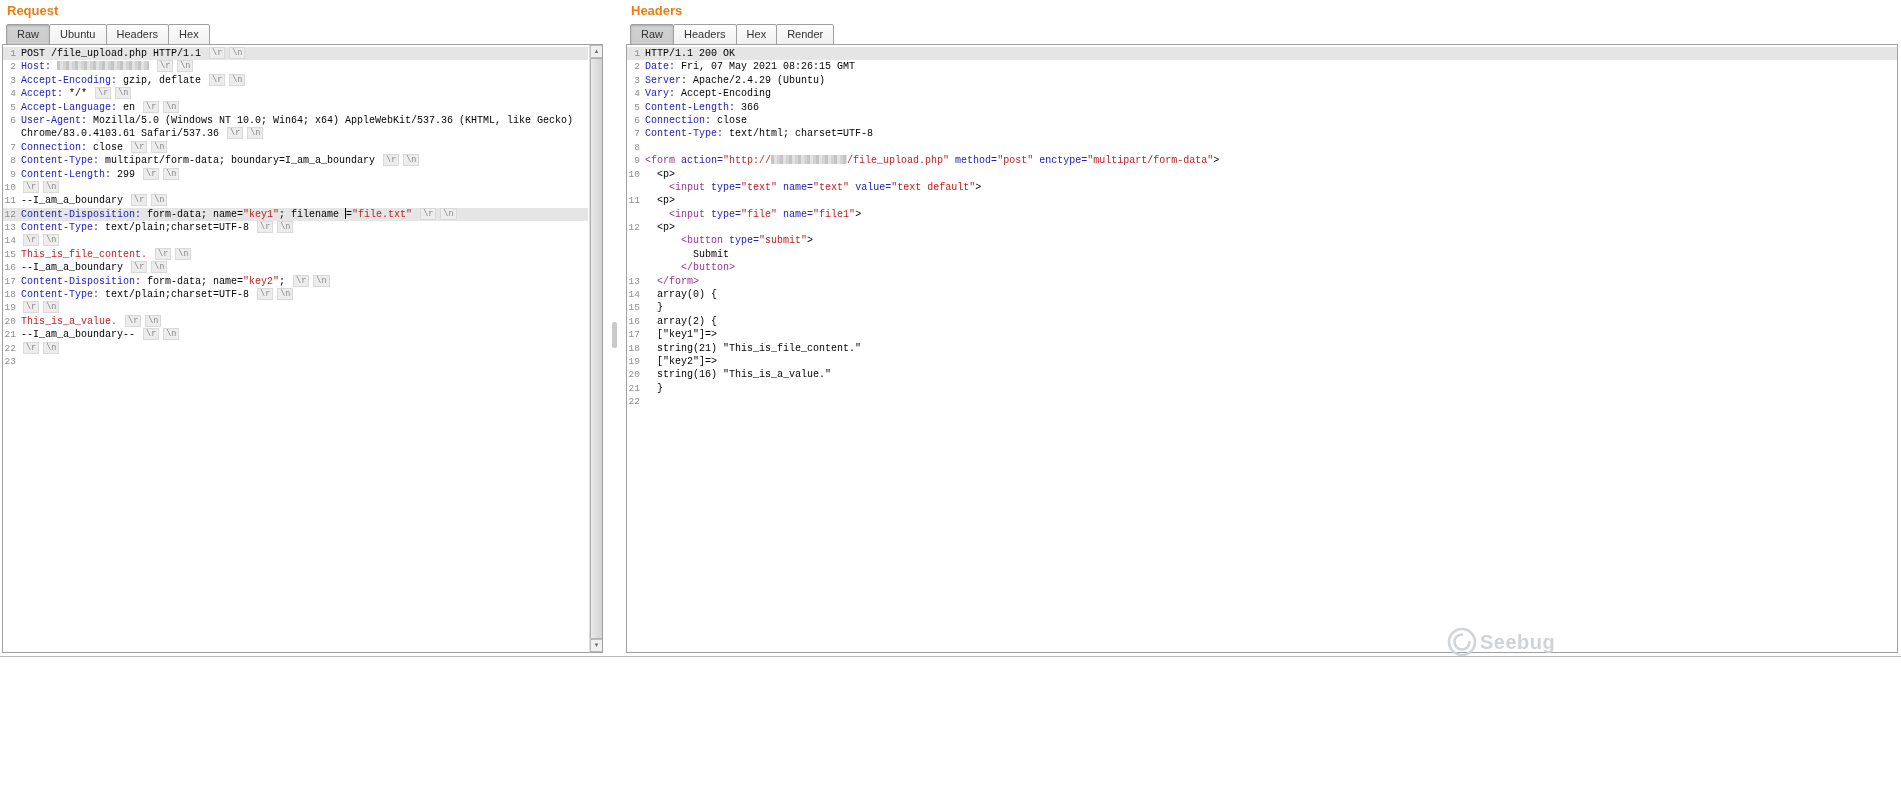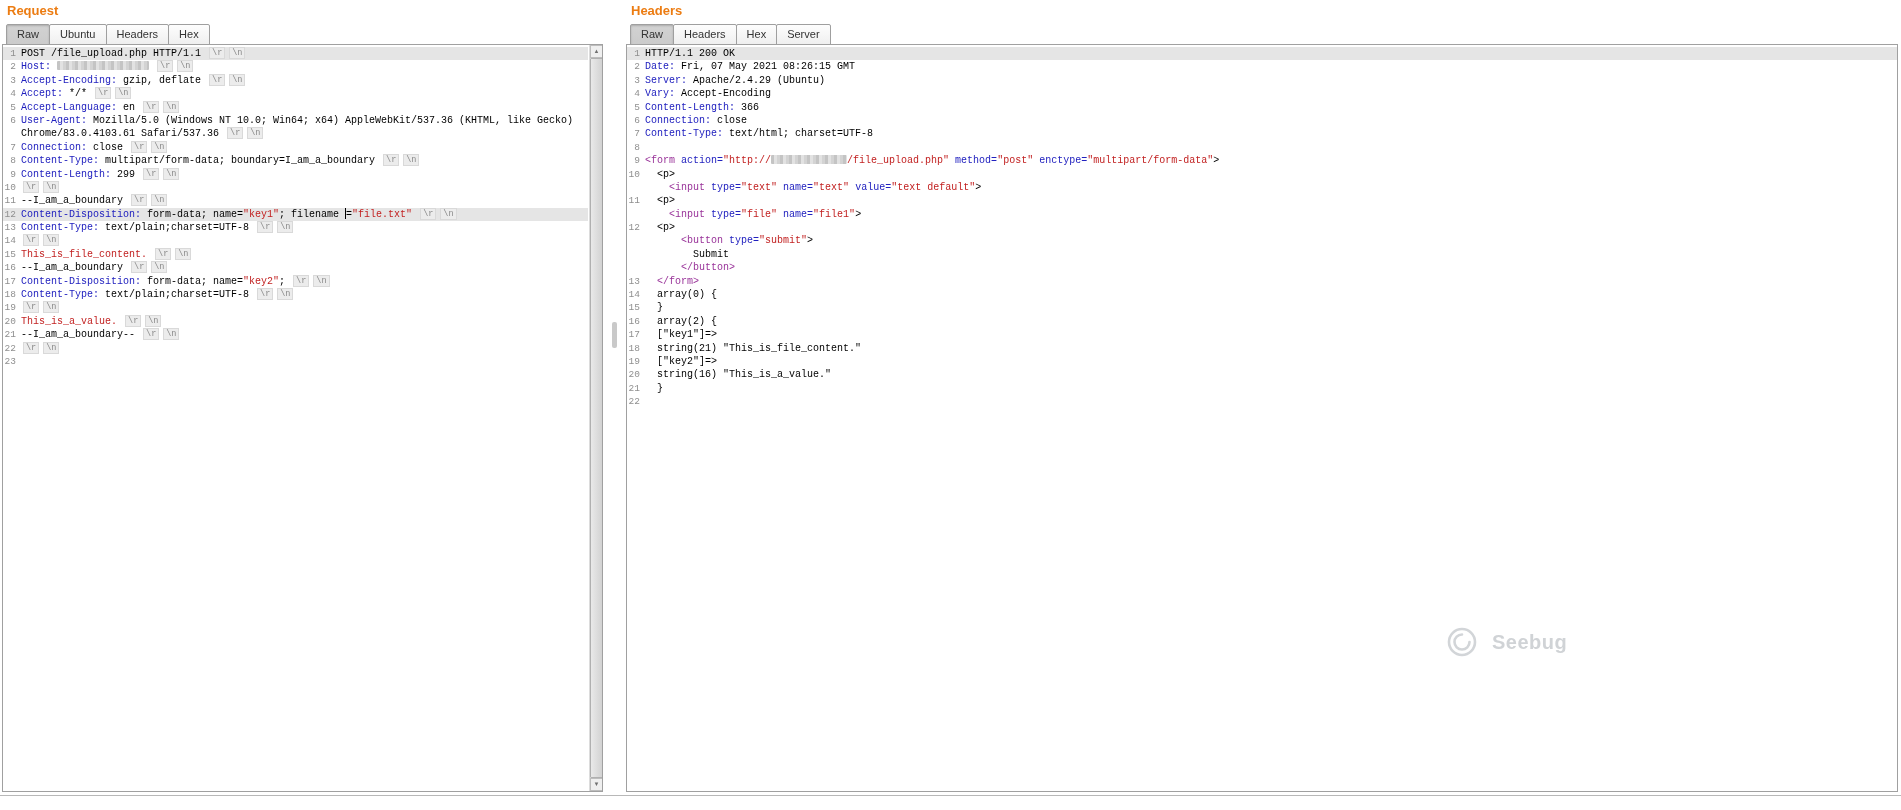--- a/index.html
+++ b/index.html
@@ -1,18 +1,18 @@
 <!DOCTYPE html>
 <html style="--accent: #ec7c12; --header-name-blue: #2121bf; --attr-blue: #2121bf; --string-red: #c22121; --tag-purple: #993399; --crlf-gray: #8a8a8a; --line-number-gray: #8f8f8f; --highlight-row: #e5e5e5;"><head>
 <meta charset="utf-8">
 <style>
   *{box-sizing:border-box;margin:0;padding:0}
   html,body{background:#fff}
   body{width:1901px;height:810px;position:relative;font-family:"Liberation Sans",sans-serif;overflow:hidden}
-  .workspace{position:absolute;left:0;top:0;width:1901px;height:796px;background:#fff;border-bottom:1px solid #b8b8b8}
+  .workspace{position:absolute;left:0;top:0;width:1901px;height:657px;background:#fff;border-bottom:1px solid #b8b8b8}
   .panel{position:absolute;top:0;height:100%}
   #request-panel{left:0;width:606px}
   #response-panel{left:624px;width:1277px}
   .panel-title{position:absolute;left:7px;top:3px;font-size:13px;font-weight:bold;color:var(--accent,#ec7c12)}
   .tabbar{position:absolute;left:6px;top:24px;display:flex}
   .tab{font-size:11px;color:#333;padding:3px 10px 21px;background:linear-gradient(#fdfdfd,#e3e3e3);border:1px solid #9f9f9f;margin-right:-1px;border-radius:2px 2px 0 0;cursor:default;white-space:nowrap}
   .tab.selected{background:linear-gradient(#d2d2d2,#c5c5c5);box-shadow:inset 0 1px 2px rgba(0,0,0,.18)}
   .editor{position:absolute;left:2px;right:3px;top:44px;bottom:3px;border:1px solid #a0a0a0;background:#fff;overflow:hidden}
   .code{position:absolute;left:0;top:2px;right:0;font-family:"Liberation Mono",monospace;font-size:10px;line-height:13.4px;white-space:pre}
   #request-panel .code{right:14px}
@@ -29,21 +29,21 @@
   .sg-c{color:var(--crlf-gray,#8a8a8a);background:#ececec;border:1px solid #d9d9d9;padding:0 2px;margin:0 2px;font-size:8.5px;line-height:10px;display:inline-block;vertical-align:1px}
   .redact{display:inline-block;height:9px;vertical-align:-1px;background:repeating-linear-gradient(90deg,#c4c4c4 0 3px,#e2e2e2 3px 6px,#d3d3d3 6px 9px);border-radius:1px;filter:blur(.6px)}
   .caret{display:inline-block;width:1px;height:11px;background:#000;vertical-align:-2px}
   .vscroll{position:absolute;top:0;right:0;bottom:0;width:13px;background:#f2f2f2;border-left:1px solid #dcdcdc}
   .vs-btn{position:absolute;left:0;width:13px;height:13px;background:#efefef;border:1px solid #bdbdbd;color:#707070;font-size:6px;line-height:11px;text-align:center;cursor:default}
   .vs-up{top:0}
   .vs-down{bottom:0}
   .vs-thumb{position:absolute;left:0;top:13px;bottom:13px;width:13px;background:linear-gradient(90deg,#e9e9e9,#d2d2d2);border:1px solid #b0b0b0;border-radius:1px}
   .splitter{position:absolute;left:606px;top:0;width:18px;height:100%;background:#fff}
   .grip{position:absolute;left:6px;top:322px;width:5px;height:26px;background:#c9c9c9;border-radius:2px}
-  .watermark{position:absolute;left:1446px;top:626px;display:flex;align-items:center;gap:14px;user-select:none}
+  .watermark{position:absolute;left:1446px;top:626px;display:flex;align-items:center;gap:2px;user-select:none}
   .wm-text{font-size:20px;font-weight:bold;color:#d0d3d6;letter-spacing:.5px}
 </style>
 </head>
 <body>
 
 <div class="workspace">
 
   <section class="panel" id="request-panel">
     <div class="panel-title">Request</div>
     <div class="tabbar" id="request-tabs">
@@ -65,21 +65,21 @@
   <div class="splitter">
     <div class="grip"></div>
   </div>
 
   <section class="panel" id="response-panel">
     <div class="panel-title">Headers</div>
     <div class="tabbar" id="response-tabs">
         <div class="tab selected">Raw</div>
         <div class="tab">Headers</div>
         <div class="tab">Hex</div>
-        <div class="tab">Server</div>
+        <div class="tab">Render</div>
       </div>
     <div class="editor">
       <div class="code" id="response-code"><div class="code-row hl"><span class="ln">1</span><span class="lt"><span class="sg-t">HTTP/1.1 200 OK</span></span></div><div class="code-row"><span class="ln">2</span><span class="lt"><span class="sg-k">Date:</span><span class="sg-t"> Fri, 07 May 2021 08:26:15 GMT</span></span></div><div class="code-row"><span class="ln">3</span><span class="lt"><span class="sg-k">Server:</span><span class="sg-t"> Apache/2.4.29 (Ubuntu)</span></span></div><div class="code-row"><span class="ln">4</span><span class="lt"><span class="sg-k">Vary:</span><span class="sg-t"> Accept-Encoding</span></span></div><div class="code-row"><span class="ln">5</span><span class="lt"><span class="sg-k">Content-Length:</span><span class="sg-t"> 366</span></span></div><div class="code-row"><span class="ln">6</span><span class="lt"><span class="sg-k">Connection:</span><span class="sg-t"> close</span></span></div><div class="code-row"><span class="ln">7</span><span class="lt"><span class="sg-k">Content-Type:</span><span class="sg-t"> text/html; charset=UTF-8</span></span></div><div class="code-row"><span class="ln">8</span><span class="lt"></span></div><div class="code-row"><span class="ln">9</span><span class="lt"><span class="sg-g">&lt;form</span><span class="sg-t"> </span><span class="sg-a">action=</span><span class="sg-v">"http://</span><span class="redact" style="width: 76px;"></span><span class="sg-v">/file_upload.php"</span><span class="sg-t"> </span><span class="sg-a">method=</span><span class="sg-v">"post"</span><span class="sg-t"> </span><span class="sg-a">enctype=</span><span class="sg-v">"multipart/form-data"</span><span class="sg-t">&gt;</span></span></div><div class="code-row"><span class="ln">10</span><span class="lt"><span class="sg-t">  &lt;p&gt;</span></span></div><div class="code-row"><span class="ln"></span><span class="lt"><span class="sg-t">    </span><span class="sg-g">&lt;input</span><span class="sg-t"> </span><span class="sg-a">type=</span><span class="sg-v">"text"</span><span class="sg-t"> </span><span class="sg-a">name=</span><span class="sg-v">"text"</span><span class="sg-t"> </span><span class="sg-a">value=</span><span class="sg-v">"text default"</span><span class="sg-t">&gt;</span></span></div><div class="code-row"><span class="ln">11</span><span class="lt"><span class="sg-t">  &lt;p&gt;</span></span></div><div class="code-row"><span class="ln"></span><span class="lt"><span class="sg-t">    </span><span class="sg-g">&lt;input</span><span class="sg-t"> </span><span class="sg-a">type=</span><span class="sg-v">"file"</span><span class="sg-t"> </span><span class="sg-a">name=</span><span class="sg-v">"file1"</span><span class="sg-t">&gt;</span></span></div><div class="code-row"><span class="ln">12</span><span class="lt"><span class="sg-t">  &lt;p&gt;</span></span></div><div class="code-row"><span class="ln"></span><span class="lt"><span class="sg-t">      </span><span class="sg-g">&lt;button</span><span class="sg-t"> </span><span class="sg-a">type=</span><span class="sg-v">"submit"</span><span class="sg-t">&gt;</span></span></div><div class="code-row"><span class="ln"></span><span class="lt"><span class="sg-t">        Submit</span></span></div><div class="code-row"><span class="ln"></span><span class="lt"><span class="sg-t">      </span><span class="sg-g">&lt;/button&gt;</span></span></div><div class="code-row"><span class="ln">13</span><span class="lt"><span class="sg-t">  </span><span class="sg-g">&lt;/form&gt;</span></span></div><div class="code-row"><span class="ln">14</span><span class="lt"><span class="sg-t">  array(0) {</span></span></div><div class="code-row"><span class="ln">15</span><span class="lt"><span class="sg-t">  }</span></span></div><div class="code-row"><span class="ln">16</span><span class="lt"><span class="sg-t">  array(2) {</span></span></div><div class="code-row"><span class="ln">17</span><span class="lt"><span class="sg-t">  ["key1"]=&gt;</span></span></div><div class="code-row"><span class="ln">18</span><span class="lt"><span class="sg-t">  string(21) "This_is_file_content."</span></span></div><div class="code-row"><span class="ln">19</span><span class="lt"><span class="sg-t">  ["key2"]=&gt;</span></span></div><div class="code-row"><span class="ln">20</span><span class="lt"><span class="sg-t">  string(16) "This_is_a_value."</span></span></div><div class="code-row"><span class="ln">21</span><span class="lt"><span class="sg-t">  }</span></span></div><div class="code-row"><span class="ln">22</span><span class="lt"></span></div></div>
     </div>
   </section>
 
   <div class="watermark">
     <svg width="32" height="32" viewBox="0 0 32 32">
       <circle cx="16" cy="16" r="13" fill="none" stroke="#d2d5d8" stroke-width="2.6"></circle>
       <path d="M16 8.5 a7.5 7.5 0 1 0 7.5 7.5" fill="none" stroke="#d2d5d8" stroke-width="2.6" stroke-linecap="round"></path>

